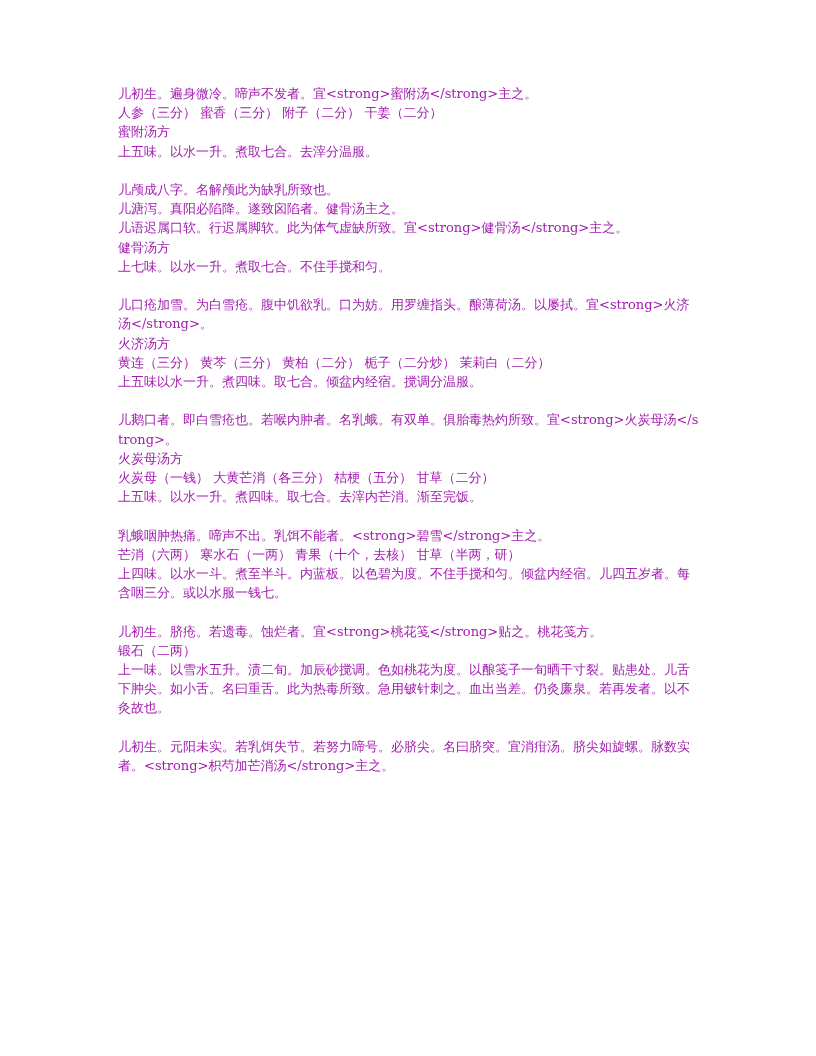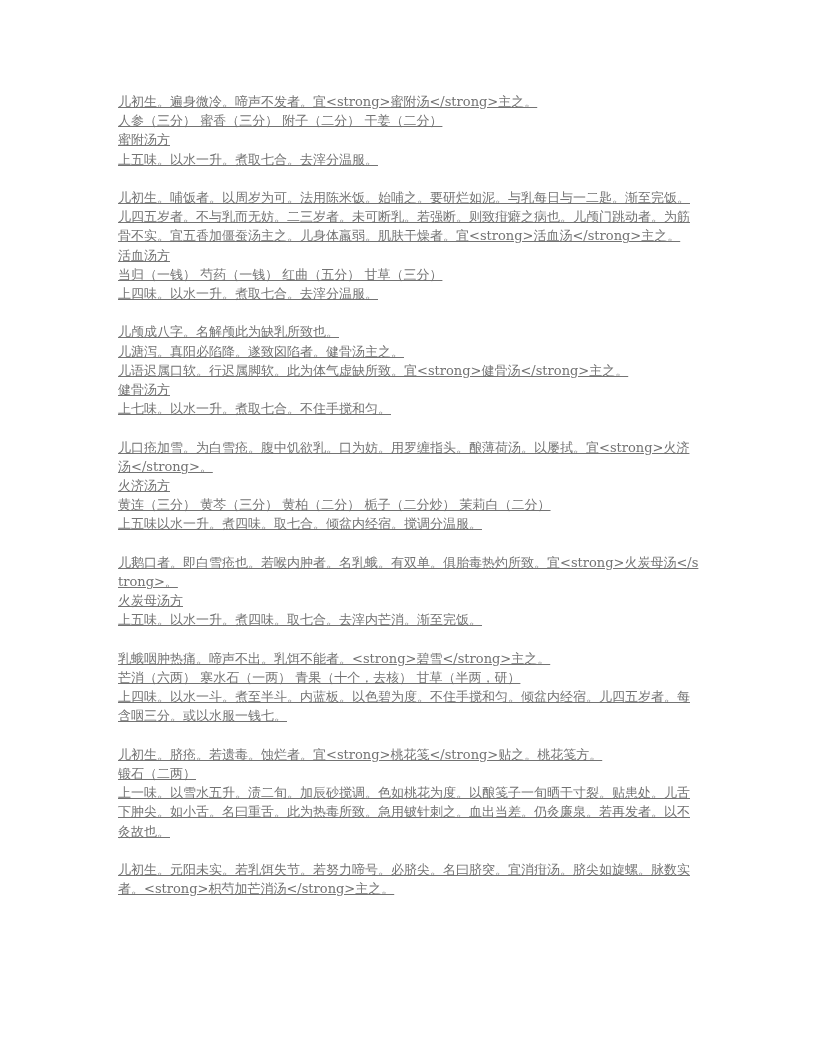--- a/index.html
+++ b/index.html
@@ -1,56 +1,51 @@
 <!DOCTYPE html>
 <html><head>
   <meta charset="utf-8">
   <style>
     html, body { margin: 0; padding: 0; background: #ffffff; }
     body { width: 816px; height: 1056px; position: relative; overflow: hidden; }
     .page {
-      position: absolute; left: 118px; top: 92px; width: 582px;
+      position: absolute; left: 118px; top: 84px; width: 582px;
       font-family: "DejaVu Serif", "Liberation Serif", serif;
-      font-size: 13px; line-height: 19.2px; color: #737373; text-decoration: underline;
+      font-size: 13px; line-height: 19.2px; color: #a21caf;
     }
     .section { margin: 0 0 19.2px 0; }
     .line { margin: 0; word-break: break-all; }
   </style>
 </head>
 <body>
 
 <div class="page">
   <div class="section">
     <p class="line">儿初生。遍身微冷。啼声不发者。宜&lt;strong&gt;蜜附汤&lt;/strong&gt;主之。</p>
     <p class="line">人参（三分） 蜜香（三分） 附子（二分） 干姜（二分）</p>
     <p class="line">蜜附汤方</p>
     <p class="line">上五味。以水一升。煮取七合。去滓分温服。</p>
-  </div>
-  <div class="section">
-    <p class="line">儿初生。哺饭者。以周岁为可。法用陈米饭。始哺之。要研烂如泥。与乳每日与一二匙。渐至完饭。儿四五岁者。不与乳而无妨。二三岁者。未可断乳。若强断。则致疳癖之病也。儿颅门跳动者。为筋骨不实。宜五香加僵蚕汤主之。儿身体羸弱。肌肤干燥者。宜&lt;strong&gt;活血汤&lt;/strong&gt;主之。</p>
-    <p class="line">活血汤方</p>
-    <p class="line">当归（一钱） 芍药（一钱） 红曲（五分） 甘草（三分）</p>
-    <p class="line">上四味。以水一升。煮取七合。去滓分温服。</p>
   </div>
   <div class="section">
     <p class="line">儿颅成八字。名解颅此为缺乳所致也。</p>
     <p class="line">儿溏泻。真阳必陷降。遂致囟陷者。健骨汤主之。</p>
     <p class="line">儿语迟属口软。行迟属脚软。此为体气虚缺所致。宜&lt;strong&gt;健骨汤&lt;/strong&gt;主之。</p>
     <p class="line">健骨汤方</p>
     <p class="line">上七味。以水一升。煮取七合。不住手搅和匀。</p>
   </div>
   <div class="section">
     <p class="line">儿口疮加雪。为白雪疮。腹中饥欲乳。口为妨。用罗缠指头。酿薄荷汤。以屡拭。宜&lt;strong&gt;火济汤&lt;/strong&gt;。</p>
     <p class="line">火济汤方</p>
     <p class="line">黄连（三分） 黄芩（三分） 黄柏（二分） 栀子（二分炒） 茉莉白（二分）</p>
     <p class="line">上五味以水一升。煮四味。取七合。倾盆内经宿。搅调分温服。</p>
   </div>
   <div class="section">
     <p class="line">儿鹅口者。即白雪疮也。若喉内肿者。名乳蛾。有双单。俱胎毒热灼所致。宜&lt;strong&gt;火炭母汤&lt;/strong&gt;。</p>
     <p class="line">火炭母汤方</p>
+    <p class="line">火炭母（一钱） 大黄芒消（各三分） 桔梗（五分） 甘草（二分）</p>
     <p class="line">上五味。以水一升。煮四味。取七合。去滓内芒消。渐至完饭。</p>
   </div>
   <div class="section">
     <p class="line">乳蛾咽肿热痛。啼声不出。乳饵不能者。&lt;strong&gt;碧雪&lt;/strong&gt;主之。</p>
     <p class="line">芒消（六两） 寒水石（一两） 青果（十个，去核） 甘草（半两，研）</p>
     <p class="line">上四味。以水一斗。煮至半斗。内蓝板。以色碧为度。不住手搅和匀。倾盆内经宿。儿四五岁者。每含咽三分。或以水服一钱七。</p>
   </div>
   <div class="section">
     <p class="line">儿初生。脐疮。若遗毒。蚀烂者。宜&lt;strong&gt;桃花笺&lt;/strong&gt;贴之。桃花笺方。</p>
     <p class="line">锻石（二两）</p>

